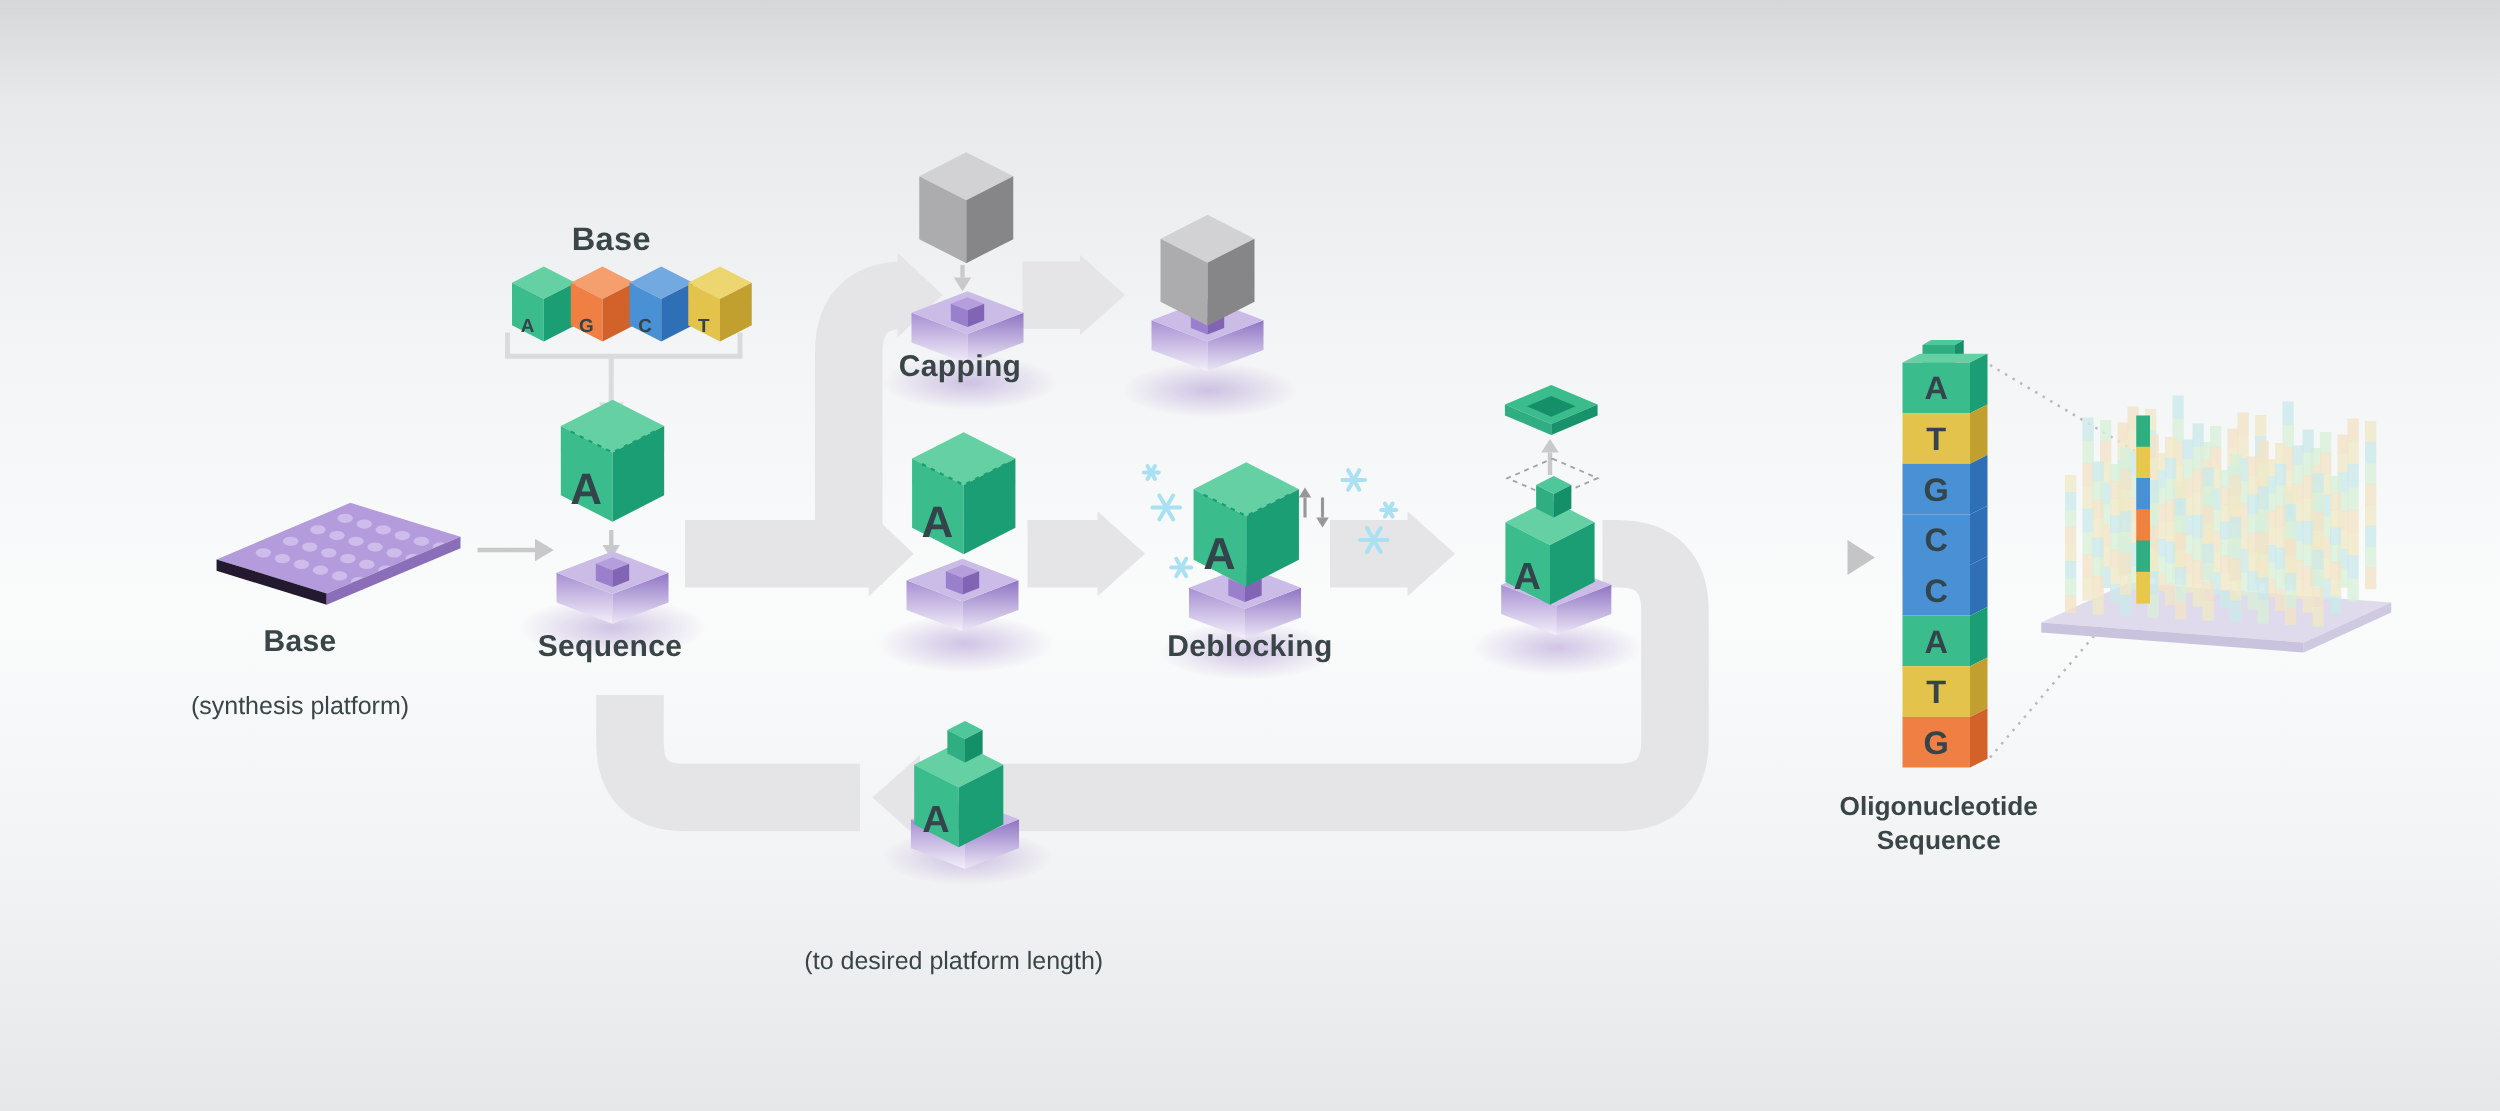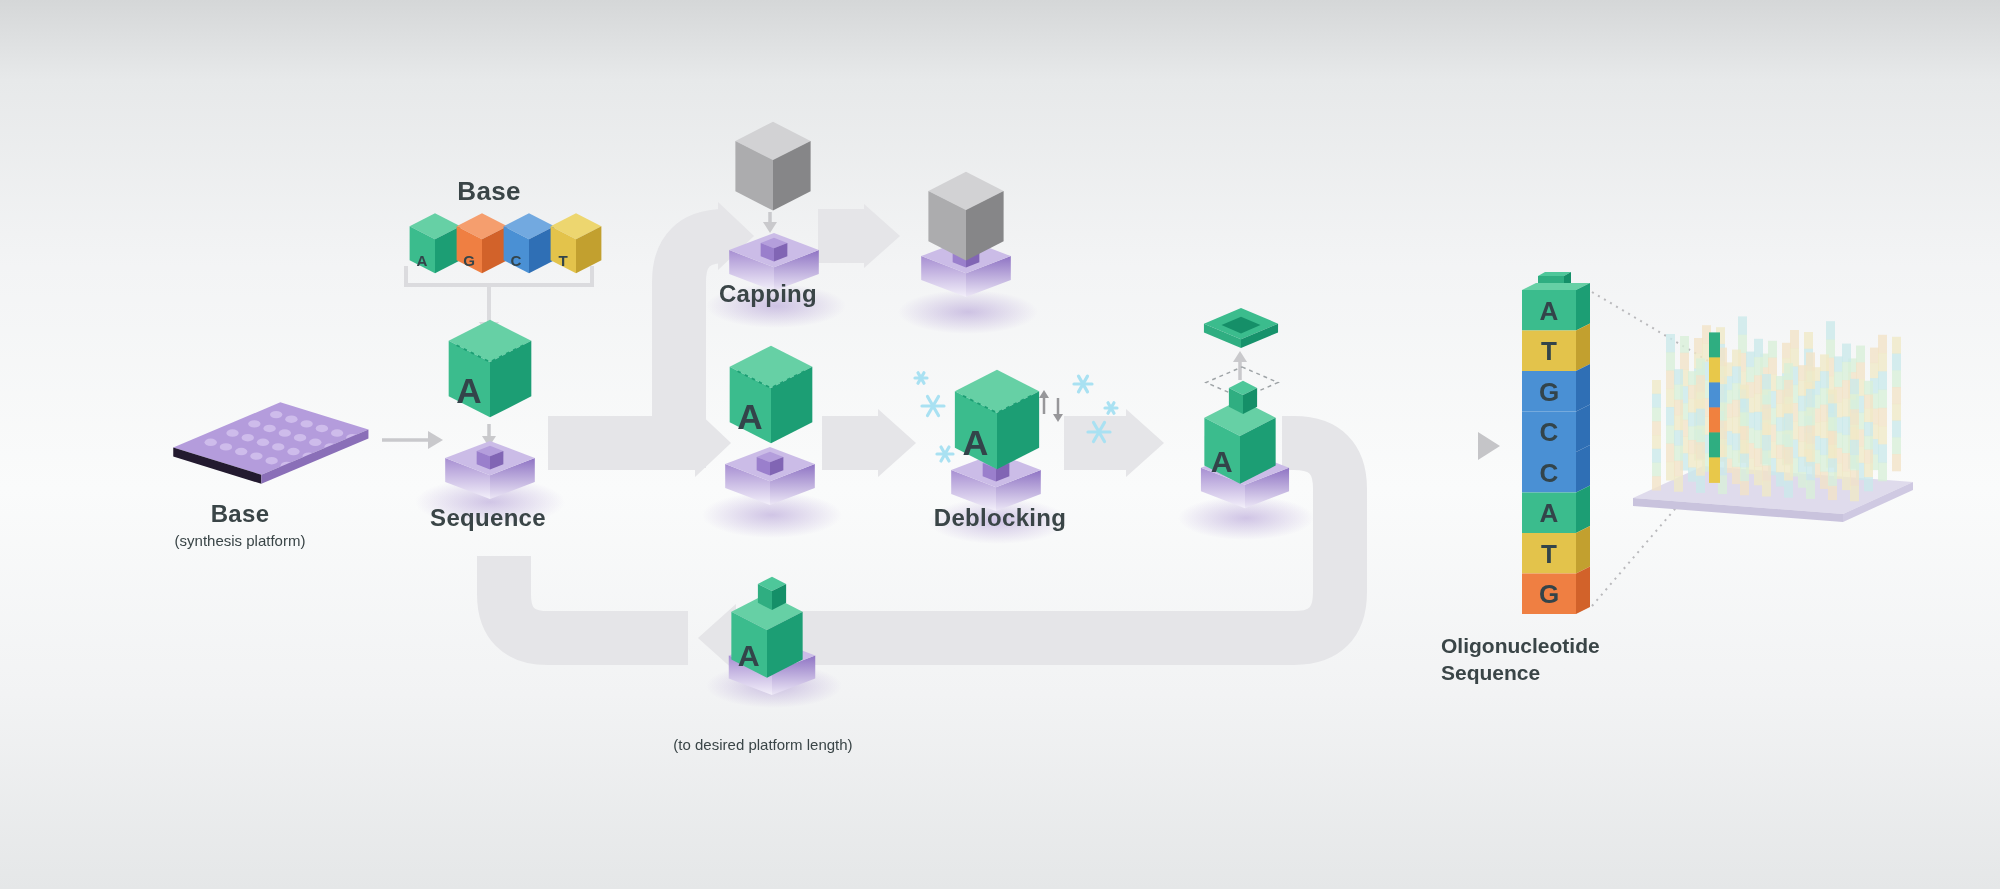--- a/index.html
+++ b/index.html
@@ -6,22 +6,22 @@
   .stage{
     position:relative;width:2000px;height:889px;overflow:hidden;
     font-family:"Liberation Sans",sans-serif;
     background:linear-gradient(180deg,#D5D7D8 0%,#E7E9EA 9%,#F3F4F5 30%,#FAFBFB 55%,#F2F3F4 78%,#E5E7E8 100%);
   }
   .abs{position:absolute;}
   svg{display:block;overflow:visible;}
   svg text{font-family:"Liberation Sans",sans-serif;}
   .label-lg{font-size:24px;font-weight:700;color:#3A4547;text-align:center;letter-spacing:.3px;}
   .label-md{font-size:26px;font-weight:700;color:#3A4547;text-align:center;letter-spacing:.3px;}
-  .label-sub{font-size:15px;font-weight:400;color:#3A4547;text-align:center;}
-  .label-sm{font-size:21px;font-weight:700;color:#3A4547;line-height:1.3;}
+  .label-sub{font-size:20px;font-weight:400;color:#3A4547;text-align:center;margin-top:22px;}
+  .label-sm{font-size:21px;font-weight:700;color:#3A4547;text-align:center;line-height:1.3;}
   .glow{position:absolute;border-radius:50%;
     background:radial-gradient(closest-side,rgba(146,116,198,0.40),rgba(146,116,198,0));}
 </style>
 </head>
 <body>
 
 <div class="stage">
 
   <svg width="0" height="0" class="abs" style="left:0;top:0">
     <defs>

